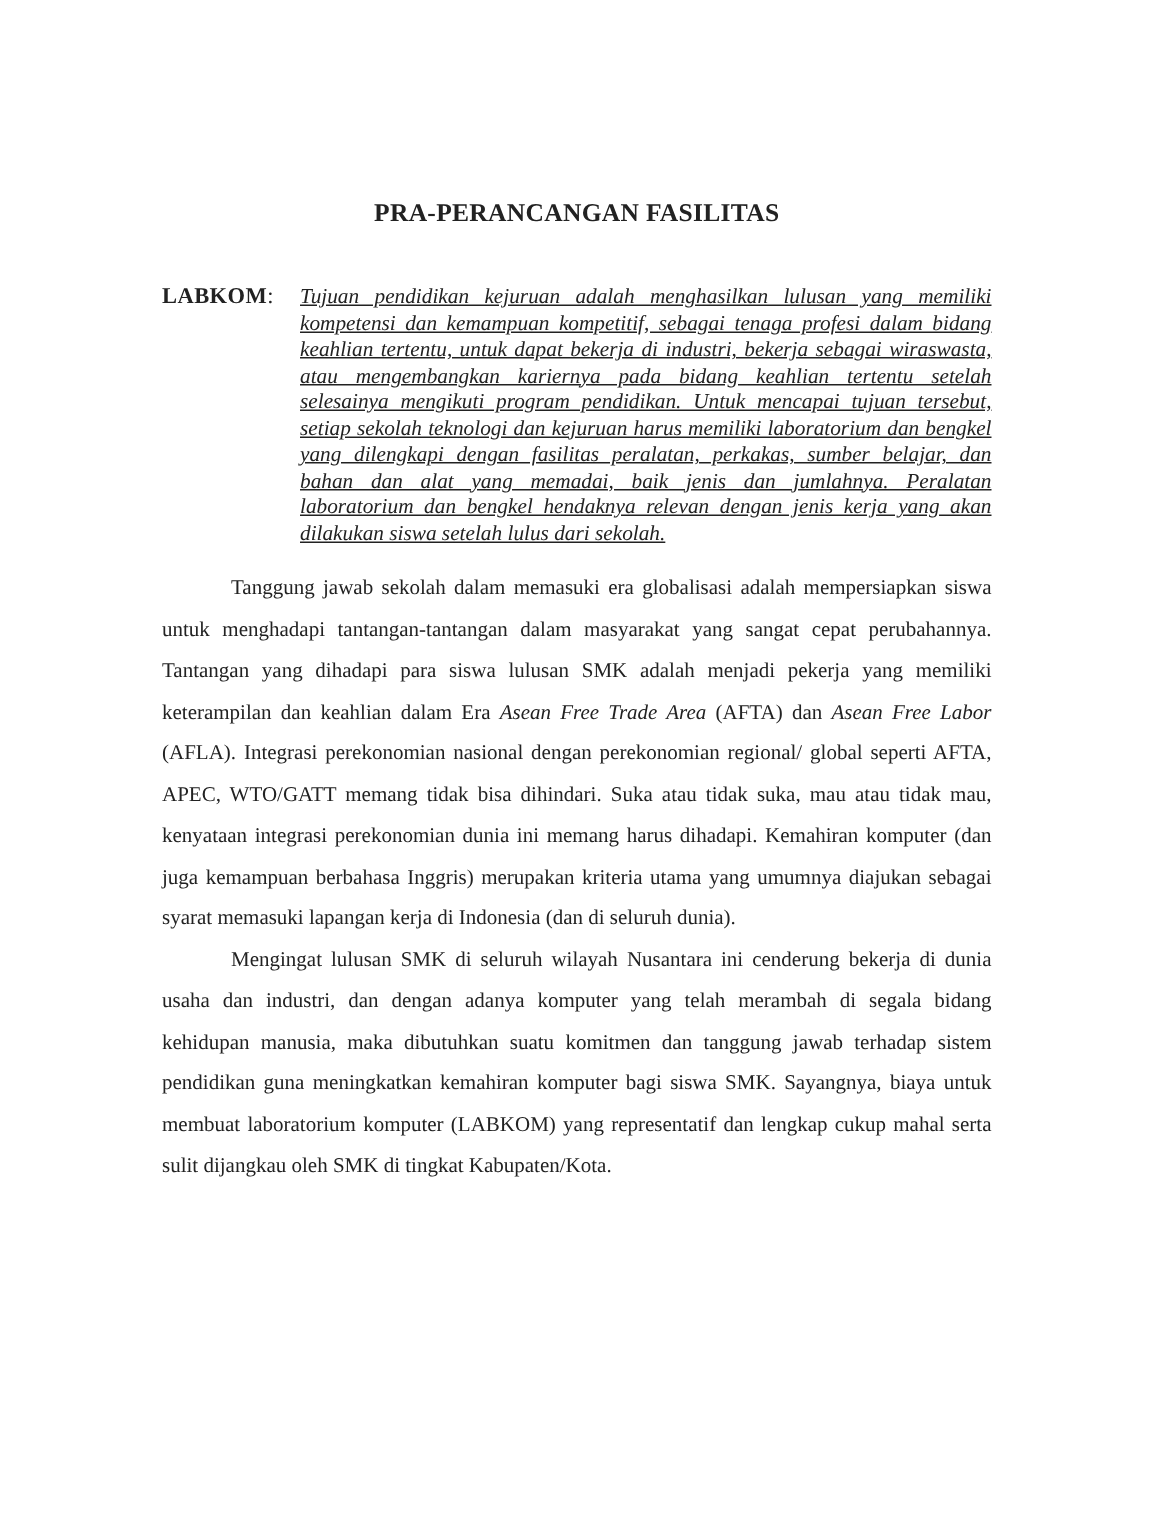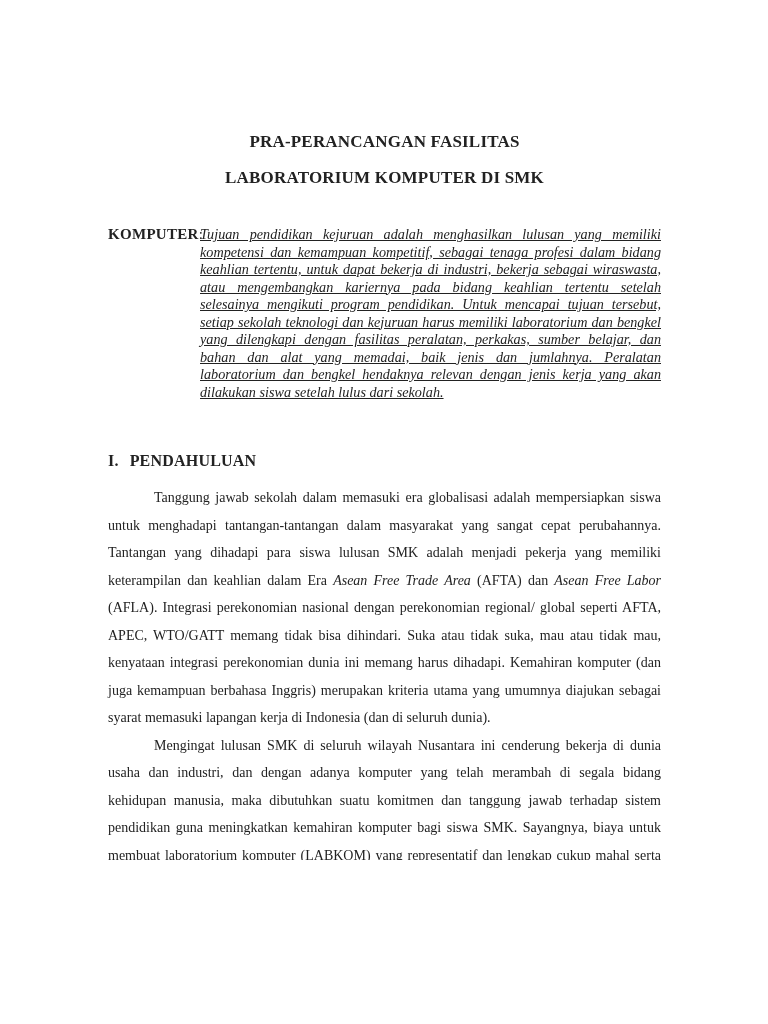--- a/index.html
+++ b/index.html
@@ -74,27 +74,25 @@
     font-style: italic;
   }
 </style>
 </head>
 <body>
 
 <div class="doc">
 
   <div class="title">
     <div>PRA-PERANCANGAN FASILITAS</div>
-    <div>LABORATORIUM KOMPUTER DI SMK</div>
   </div>
 
   <div class="abstract">
-    <div class="abstract-label"><span class="b">KOMPUTER</span><span>:</span></div>
+    <div class="abstract-label"><span class="b">LABKOM</span><span>:</span></div>
     <div class="abstract-text">Tujuan pendidikan kejuruan adalah menghasilkan lulusan yang memiliki kompetensi dan kemampuan kompetitif, sebagai tenaga profesi dalam bidang keahlian tertentu, untuk dapat bekerja di industri, bekerja sebagai wiraswasta, atau mengembangkan kariernya pada bidang keahlian tertentu setelah selesainya mengikuti program pendidikan. Untuk mencapai tujuan tersebut, setiap sekolah teknologi dan kejuruan harus memiliki laboratorium dan bengkel yang dilengkapi dengan fasilitas peralatan, perkakas, sumber belajar, dan bahan dan alat yang memadai, baik jenis dan jumlahnya. Peralatan laboratorium dan bengkel hendaknya relevan dengan jenis kerja yang akan dilakukan siswa setelah lulus dari sekolah.</div>
   </div>
 
-  <div class="heading"><span class="num">I.</span><span>PENDAHULUAN</span></div>
 
   <p class="body-para first"><span>Tanggung jawab sekolah dalam memasuki era globalisasi adalah mempersiapkan siswa untuk menghadapi tantangan-tantangan dalam masyarakat yang sangat cepat perubahannya. Tantangan yang dihadapi para siswa lulusan SMK adalah menjadi pekerja yang memiliki keterampilan dan keahlian dalam Era </span><em>Asean Free Trade Area</em><span> (AFTA) dan </span><em>Asean Free Labor</em><span> (AFLA). Integrasi perekonomian nasional dengan perekonomian regional/ global seperti AFTA, APEC, WTO/GATT memang tidak bisa dihindari. Suka atau tidak suka, mau atau tidak mau, kenyataan integrasi perekonomian dunia ini memang harus dihadapi. Kemahiran komputer (dan juga kemampuan berbahasa Inggris) merupakan kriteria utama yang umumnya diajukan sebagai syarat memasuki lapangan kerja di Indonesia (dan di seluruh dunia).</span></p>
 
   <p class="body-para">Mengingat lulusan SMK di seluruh wilayah Nusantara ini cenderung bekerja di dunia usaha dan industri, dan dengan adanya komputer yang telah merambah di segala bidang kehidupan manusia, maka dibutuhkan suatu komitmen dan tanggung jawab terhadap sistem pendidikan guna meningkatkan kemahiran komputer bagi siswa SMK. Sayangnya, biaya untuk membuat laboratorium komputer (LABKOM) yang representatif dan lengkap cukup mahal serta sulit dijangkau oleh SMK di tingkat Kabupaten/Kota.</p>
 
 </div>
 
 </body></html>

